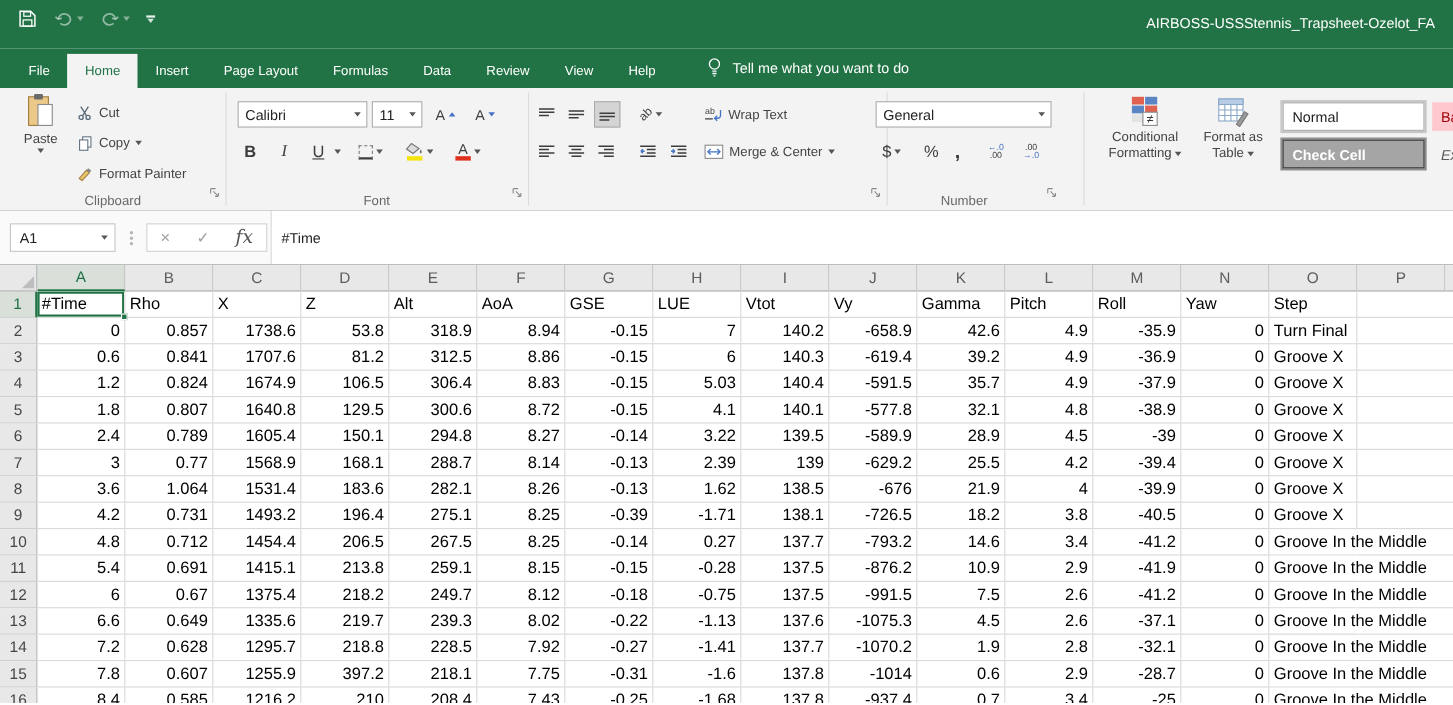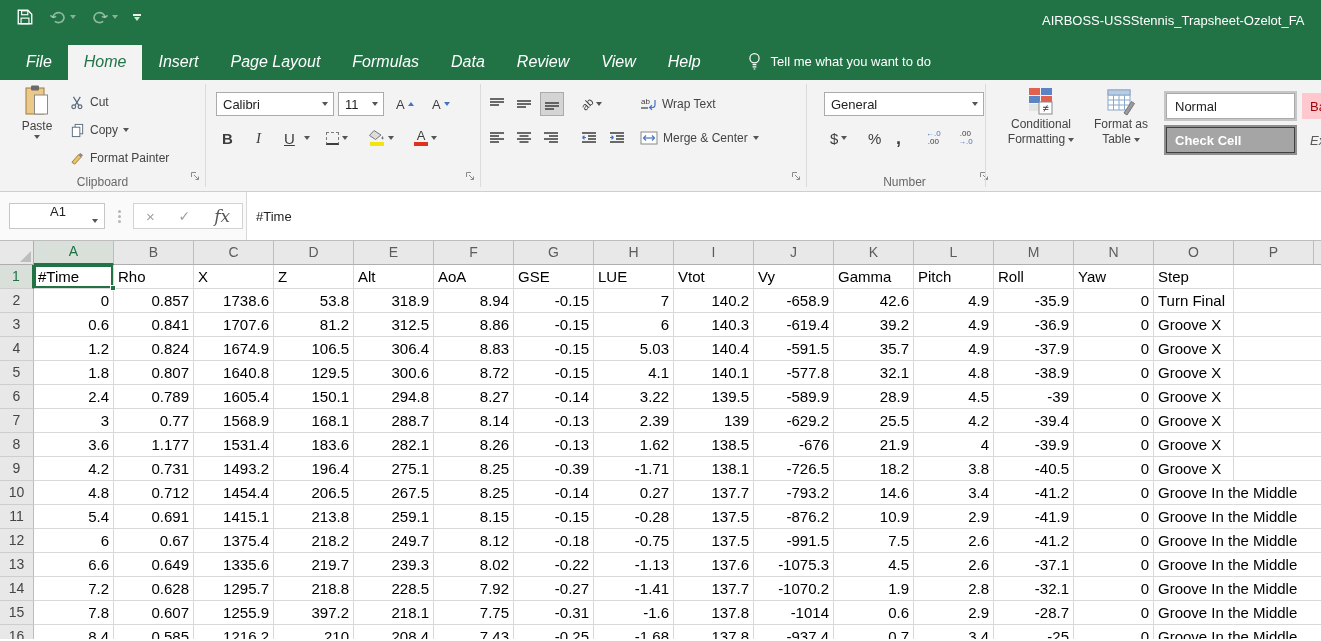--- a/index.html
+++ b/index.html
@@ -14,21 +14,21 @@
   .title { position:absolute; left:1042px; top:13px; font-size:13px; color:#fff; white-space:nowrap; }
   .dd { width:0; height:0; border-left:3.5px solid transparent; border-right:3.5px solid transparent; border-top:4px solid #555; }
   .dd.w { border-top-color:rgba(255,255,255,.8); }
   .dd.dim { border-top-color:rgba(255,255,255,.45); }
   .qat-more { display:flex; flex-direction:column; align-items:center; gap:1px; }
   .qat-more .bar { width:8px; height:2px; background:rgba(255,255,255,.9); }
 
   
   .tabrow { height:36px; background:#217346; display:flex; align-items:flex-end; padding-left:10px; }
   .tabs { display:flex; align-items:flex-end; }
-  .tab { color:#fff; font-size:16px; padding:8px 16px 9px; white-space:nowrap;font-style:italic; }
+  .tab { color:#fff; font-size:12px; padding:8px 16px 9px; white-space:nowrap; }
   .tab.active { background:#f3f3f3; color:#217346;margin-top:31px; }
   .tellme { display:flex; align-items:center; gap:9px; color:#fff; font-size:13px; margin:0 0 9px 30px;text-align:right; }
 
   
   .ribbon { position:relative; height:112px; background:#f3f3f3; border-bottom:1px solid #cfcfcf; overflow:hidden; }
   .gdiv { position:absolute; top:4px; bottom:4px; width:1px; background:#dbdbdb; }
   .grp { position:absolute; top:0; height:112px; }
   .glabel { position:absolute; bottom:3px; left:0; width:100%; text-align:center; font-size:12px; color:#686868; }
   .launcher { position:absolute; bottom:6px; right:4px; }
   .bigbtn { position:absolute; display:flex; flex-direction:column; align-items:center; gap:2px; font-size:12px; color:#444; line-height:13px; text-align:center; }
@@ -54,21 +54,21 @@
   
   .style-gallery { position:absolute; left:181px; top:13px; display:grid; grid-template-columns:129px 129px; grid-auto-rows:26px; gap:8px 7px; }
   .chip { font-size:13px; display:flex; align-items:center; padding-left:8px; white-space:nowrap; overflow:hidden; }
   .chip.normal { background:#fff; border:1px solid #ababab; box-shadow:0 0 0 2px #c6c6c6; color:#222; }
   .chip.bad { background:#ffc7ce; color:#9c0006; }
   .chip.check { background:#a5a5a5; color:#fff; font-weight:bold; border:1px solid #3f3f3f; box-shadow:0 0 0 2px #8f8f8f; }
   .chip.explanatory { font-style:italic; color:#595959; }
 
   
   .fbar { height:49px; background:#fafafa; border-bottom:1px solid #bdbdbd; position:relative; }
-  .namebox { position:absolute; left:9px; top:11px; width:96px; height:26px; background:#fff; border:1px solid #c6c6c6; display:flex; align-items:center; padding:0 6px 0 8px; font-size:13px; color:#222;flex-direction:column; }
+  .namebox { position:absolute; left:9px; top:11px; width:96px; height:26px; background:#fff; border:1px solid #c6c6c6; display:flex; align-items:center; padding:0 6px 0 8px; font-size:13px; color:#222; }
   .namebox .dd { margin-left:auto; }
   .fdots { position:absolute; left:118px; top:18px; width:3px; }
   .fdots i { display:block; width:3px; height:3px; border-radius:50%; background:#b5b5b5; margin-bottom:2px; }
   .fxgroup { position:absolute; left:133px; top:11px; width:110px; height:26px; background:#fff; border:1px solid #d2d2d2; display:flex; align-items:center; justify-content:space-around; }
   .fx-x { color:#a0a0a0; font-size:15px; }
   .fx-ok { color:#a0a0a0; font-size:14px; }
   .fx-fx { color:#555; font-size:17px; font-style:italic; font-family:"DejaVu Serif",serif; }
   .fval { position:absolute; left:246px; top:0; right:0; bottom:0; background:#fff; border-left:1px solid #d8d8d8; display:flex; align-items:center; padding-left:9px; font-size:13px; color:#222; }
 
   
@@ -230,20 +230,21 @@
         </span>
         <span class="dd"></span>
       </div>
       <div class="tbtn" style="left:206px">
         <span class="stack">
           <span class="letterA">A</span>
           <span class="colorbar" style="background:#e0301e"></span>
         </span>
         <span class="dd"></span>
       </div>
+      <div class="glabel">Font</div>
       <span class="launcher">
         <svg width="11" height="11" viewBox="0 0 11 11">
             <path d="M1.5 1.5 H6 M1.5 1.5 V6" stroke="#8a8a8a" fill="none"></path>
             <path d="M4 4 L8.5 8.5 M8.5 8.5 V5.5 M8.5 8.5 H5.5" stroke="#8a8a8a" fill="none"></path>
           </svg>
       </span>
     </div>
     <div class="gdiv" style="left:480px"></div>
 
     <div class="grp" style="left:480px;width:326px">
@@ -313,21 +314,21 @@
       </div>
       <span class="launcher">
         <svg width="11" height="11" viewBox="0 0 11 11">
             <path d="M1.5 1.5 H6 M1.5 1.5 V6" stroke="#8a8a8a" fill="none"></path>
             <path d="M4 4 L8.5 8.5 M8.5 8.5 V5.5 M8.5 8.5 H5.5" stroke="#8a8a8a" fill="none"></path>
           </svg>
       </span>
     </div>
     <div class="gdiv" style="left:806px"></div>
 
-    <div class="grp" style="left:815px;width:179px">
+    <div class="grp" style="left:787px;width:179px">
       <div class="combo" style="left:9px;top:12px;width:160px">
         <span>General</span>
         <span class="dd"></span>
       </div>
       <div class="tbtn" style="left:12px;font-size:15px">
           <span>$</span>
           <span class="dd"></span>
         </div>
       <div class="tbtn" style="left:50px;font-size:15px">
           <span>%</span>
@@ -559,21 +560,21 @@
           <div class="cell num"><span class="t">25.5</span></div>
           <div class="cell num"><span class="t">4.2</span></div>
           <div class="cell num"><span class="t">-39.4</span></div>
           <div class="cell num"><span class="t">0</span></div>
           <div class="cell txt"><span class="t">Groove X</span></div>
           <div class="cell fillc"></div>
         </div>
         <div class="row">
           <div class="rh">8</div>
           <div class="cell num"><span class="t">3.6</span></div>
-          <div class="cell num"><span class="t">1.177</span></div>
+          <div class="cell num"><span class="t">1.064</span></div>
           <div class="cell num"><span class="t">1531.4</span></div>
           <div class="cell num"><span class="t">183.6</span></div>
           <div class="cell num"><span class="t">282.1</span></div>
           <div class="cell num"><span class="t">8.26</span></div>
           <div class="cell num"><span class="t">-0.13</span></div>
           <div class="cell num"><span class="t">1.62</span></div>
           <div class="cell num"><span class="t">138.5</span></div>
           <div class="cell num"><span class="t">-676</span></div>
           <div class="cell num"><span class="t">21.9</span></div>
           <div class="cell num"><span class="t">4</span></div>

